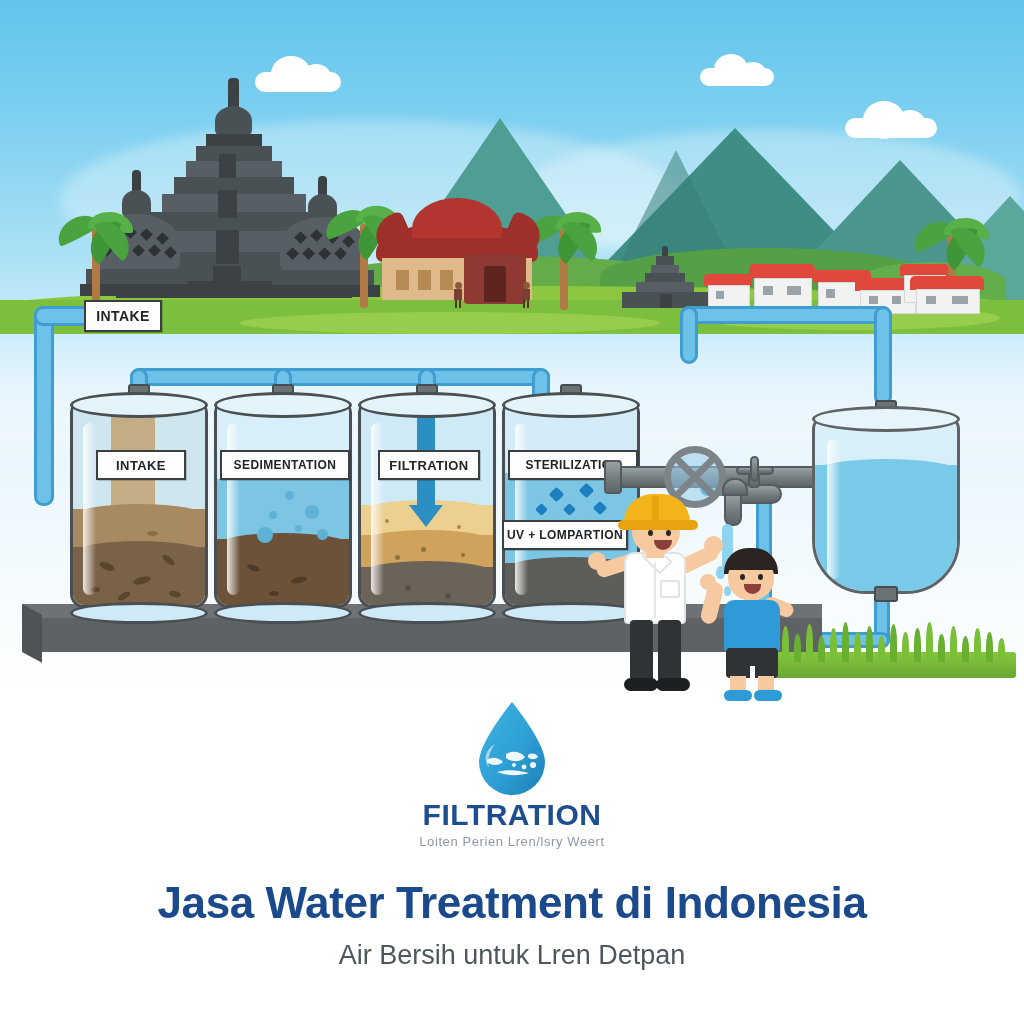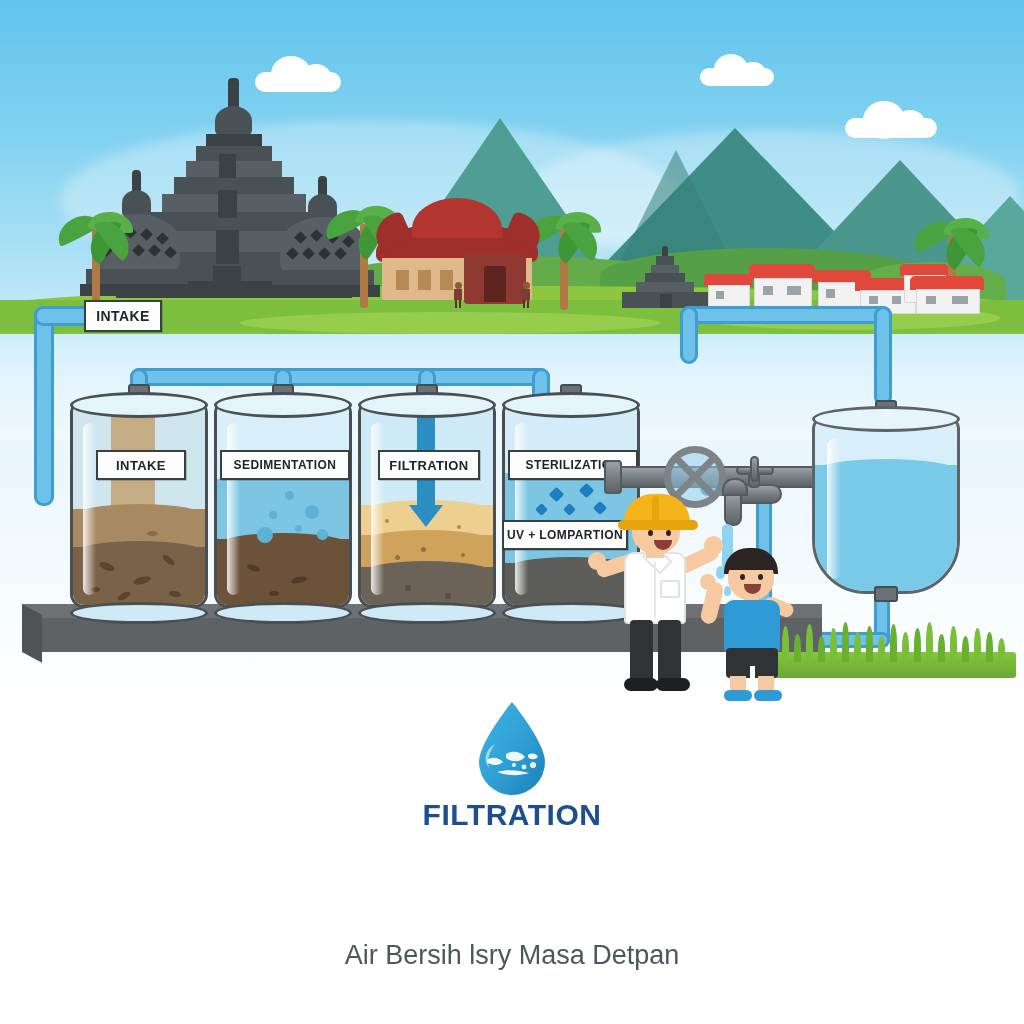--- a/index.html
+++ b/index.html
@@ -544,17 +544,19 @@
           <path d="M33 54 C40 50 48 52 52 57 C47 63 38 62 33 58 Z"></path>
           <path d="M55 55 C59 52 64 54 65 57 C62 60 57 60 55 57 Z"></path>
           <path d="M24 72 C34 69 46 70 56 73 C46 76 34 76 24 72 Z"></path>
           <circle cx="60" cy="65" r="3"></circle>
           <circle cx="51" cy="67" r="2.4"></circle>
           <circle cx="41" cy="65" r="2"></circle>
         </g>
       </svg>
     </div>
     <div class="logo-name">FILTRATION</div>
-  </div>
-
-  <div class="subhead">Air Bersih lsry Masa Detpan</div>
+    <div class="logo-tag">Loiten Perien Lren/lsry Weert</div>
+  </div>
+
+  <div class="headline">Jasa Water Treatment di Indonesia</div>
+  <div class="subhead">Air Bersih untuk Lren Detpan</div>
 
 </div>
 
 </body></html>

